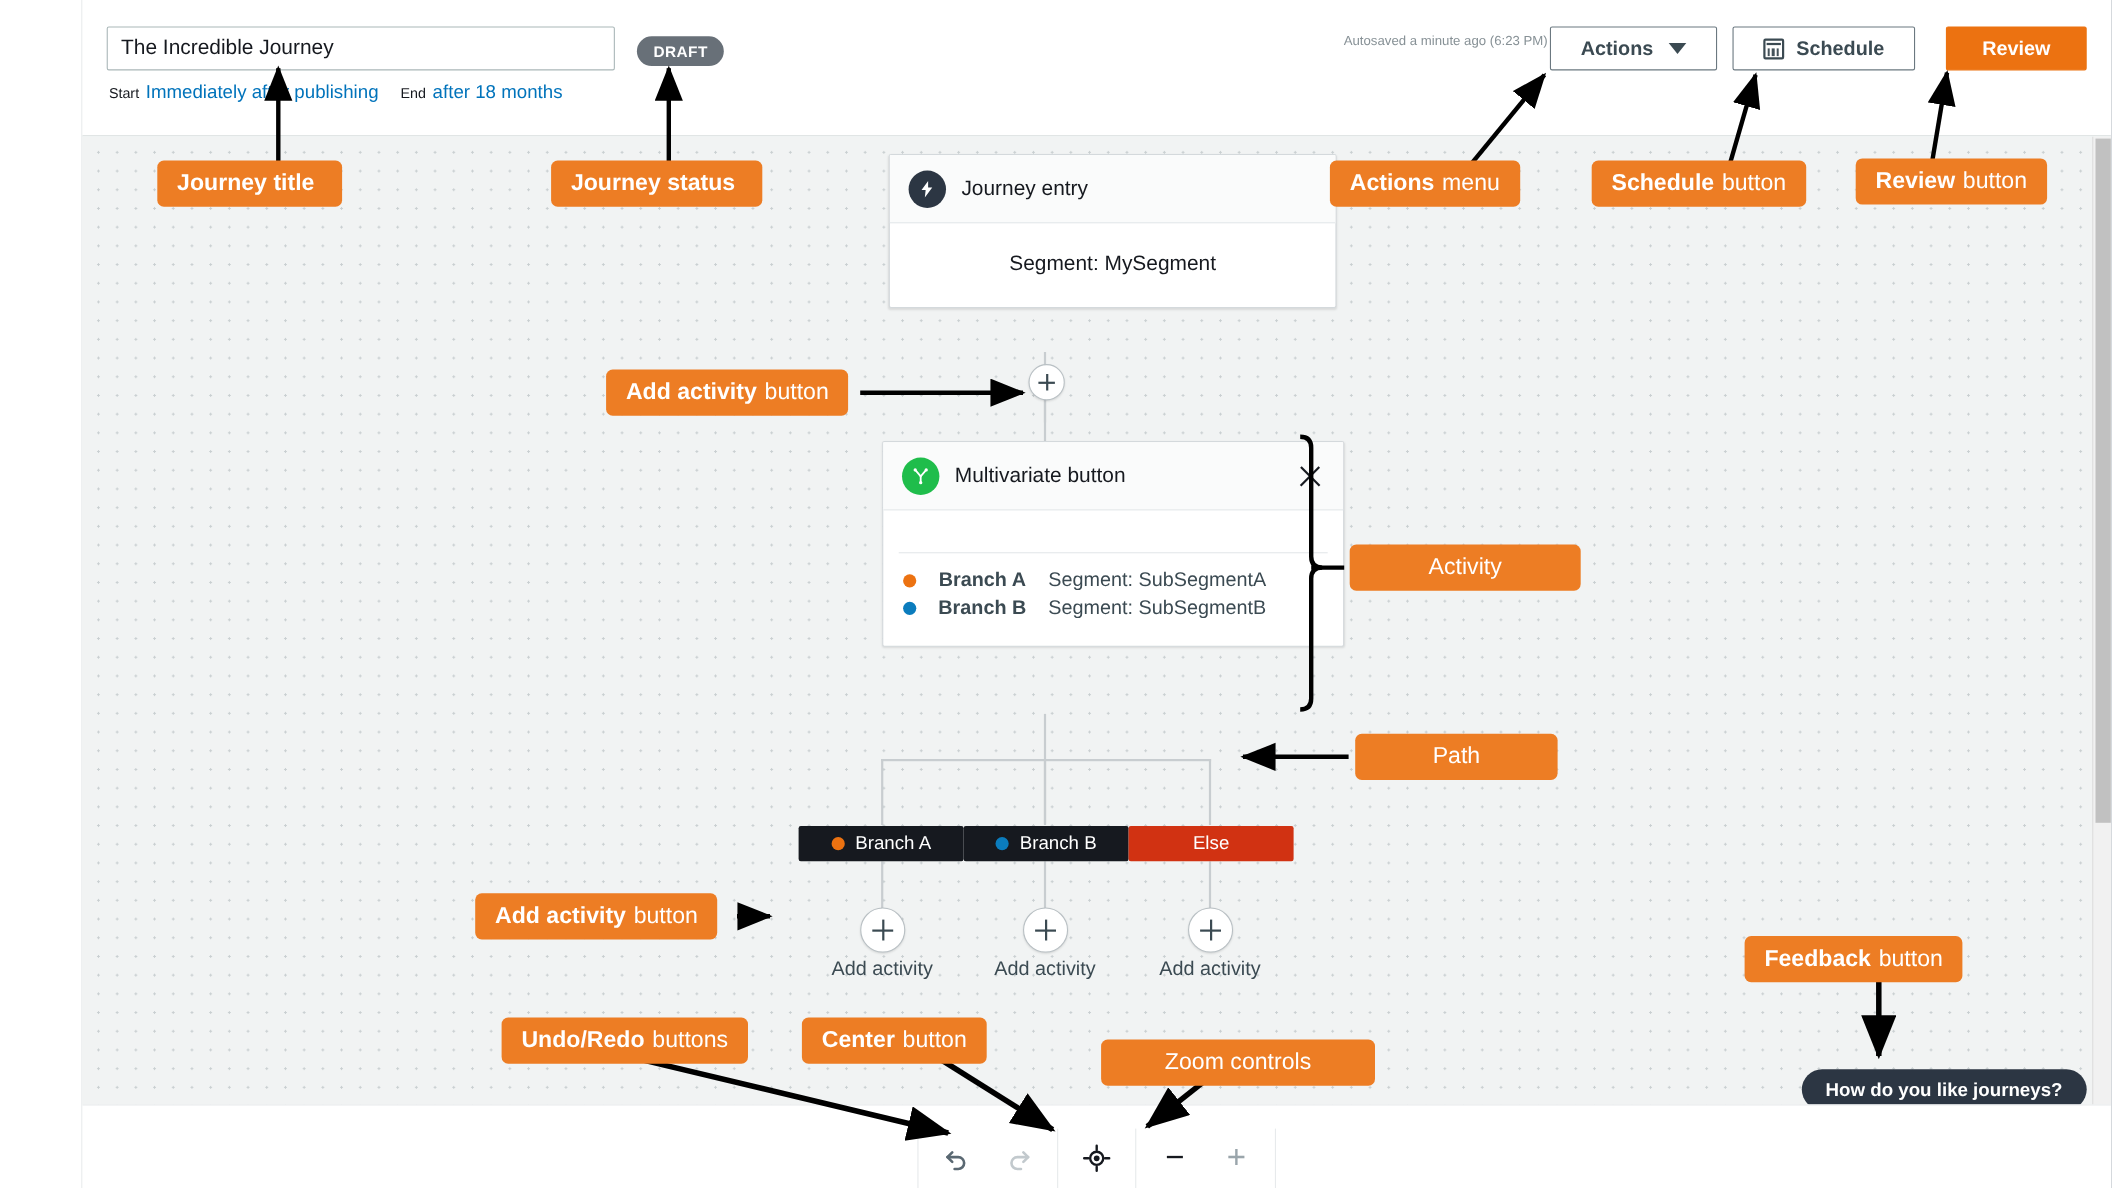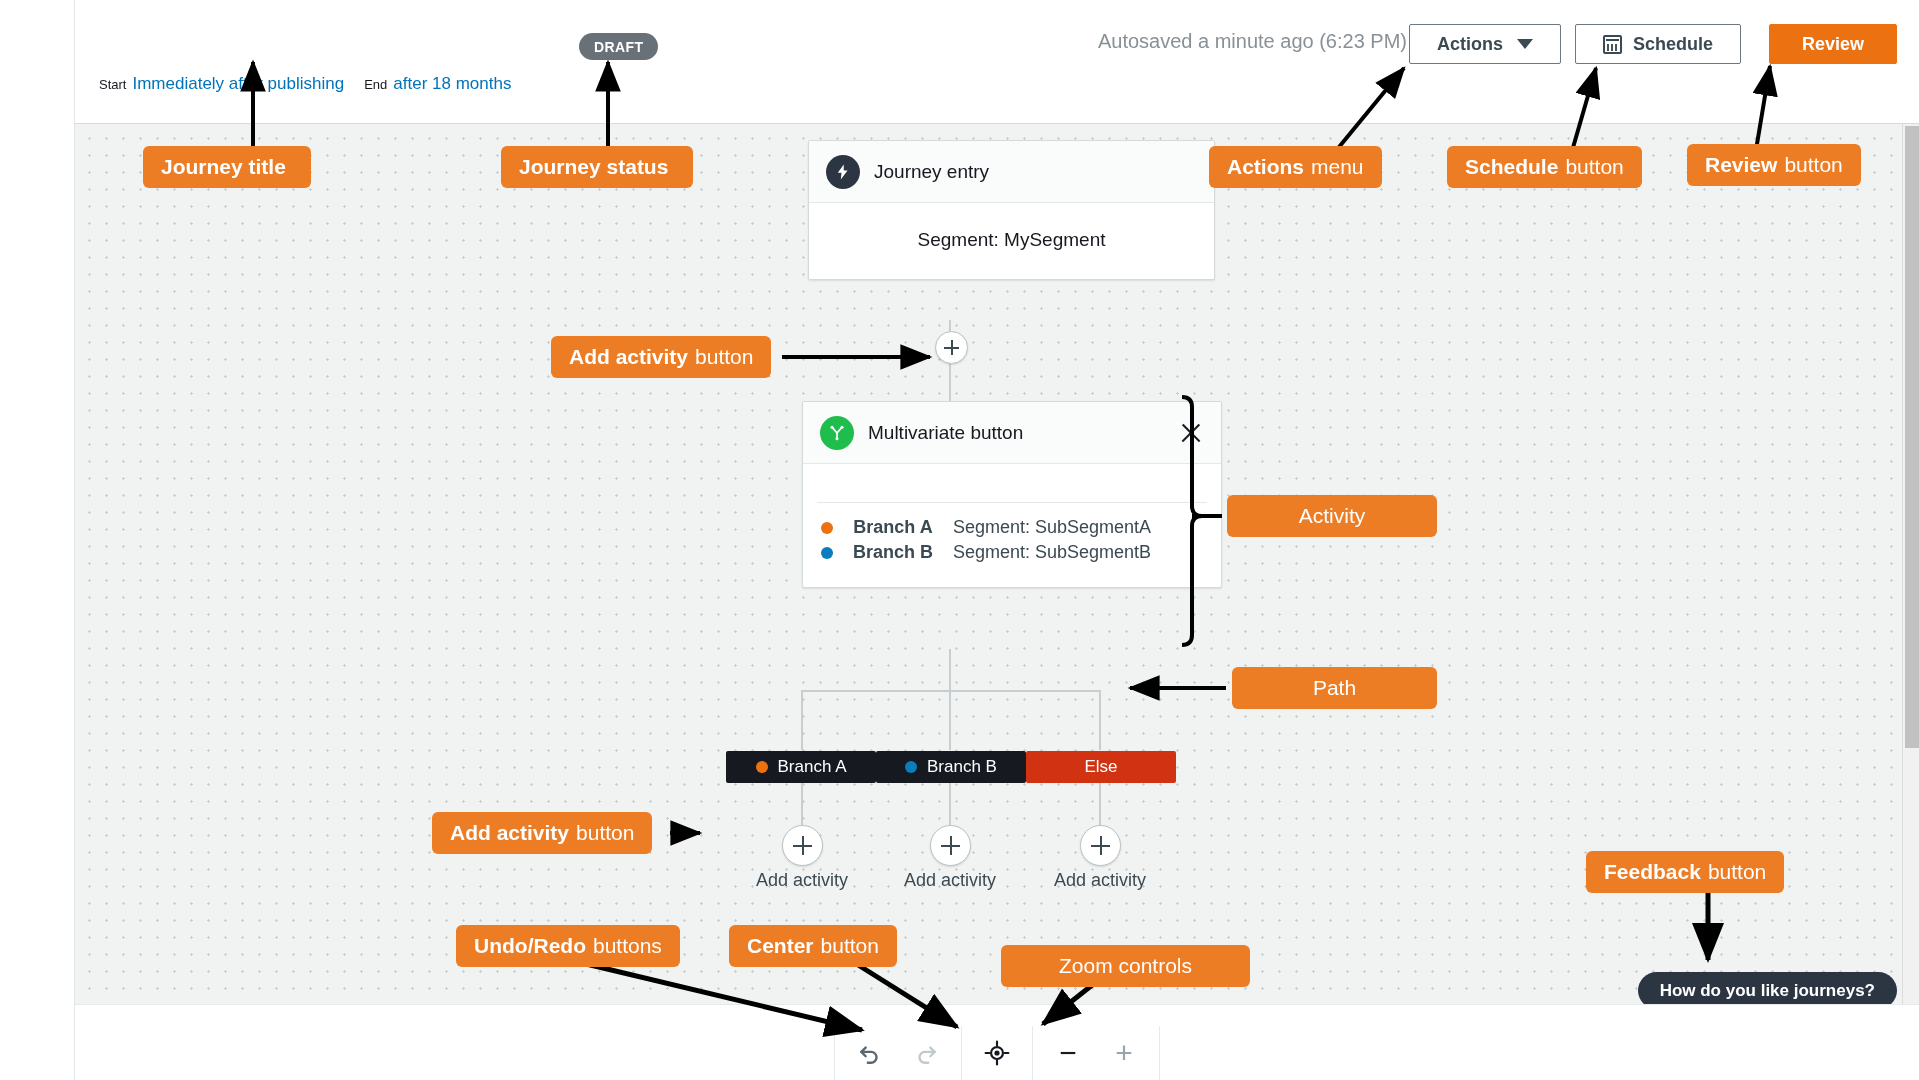--- a/index.html
+++ b/index.html
@@ -91,21 +91,21 @@
     font-size: 17px;
     cursor: pointer;
   }
   .schedule-line .gap { width: 8px; display:inline-block;}
 
   .autosave {
     position: absolute;
     right: 512px;
     top: 30px;
     color: #879196;
-    font-size: 20px;
+    font-size: 12px;
     white-space: nowrap;
   }
   .btn {
     position: absolute;
     top: 24px;
     height: 40px;
     border-radius: 2px;
     display: flex;
     align-items: center;
     justify-content: center;
@@ -438,20 +438,21 @@
 </style>
 </head>
 <body>
 
 <div id="page">
 
   <div class="app-frame">
 
     <div class="header">
 
+      <input class="title-input" type="text" value="The Incredible Journey" style="">
 
       <div class="status-pill">DRAFT</div>
 
       <div class="schedule-line">
         <span class="lbl">Start</span>
         <span class="lnk">Immediately after publishing</span>
         <span class="gap"></span>
         <span class="lbl">End</span>
         <span class="lnk">after 18 months</span>
       </div>
@@ -666,21 +667,21 @@
   <div class="anno" style="left:551px; top:336px;">
     <b>Add activity</b>
       <span class="reg">button</span>
   </div>
 
   <div class="anno" style="left:1227px; top:495px; width:210px;">
     <b></b>
       <span class="reg" style="margin-left:0;">Activity</span>
   </div>
 
-  <div class="anno" style="left:1232px; top:667px; width:205px;">
+  <div class="anno" style="left:1232px; top:667px; width:184px;">
     <b></b>
       <span class="reg" style="margin-left:0;">Path</span>
   </div>
 
   <div class="anno" style="left:432px; top:812px;">
     <b>Add activity</b>
       <span class="reg">button</span>
   </div>
 
   <div class="anno" style="left:456px; top:925px;">

